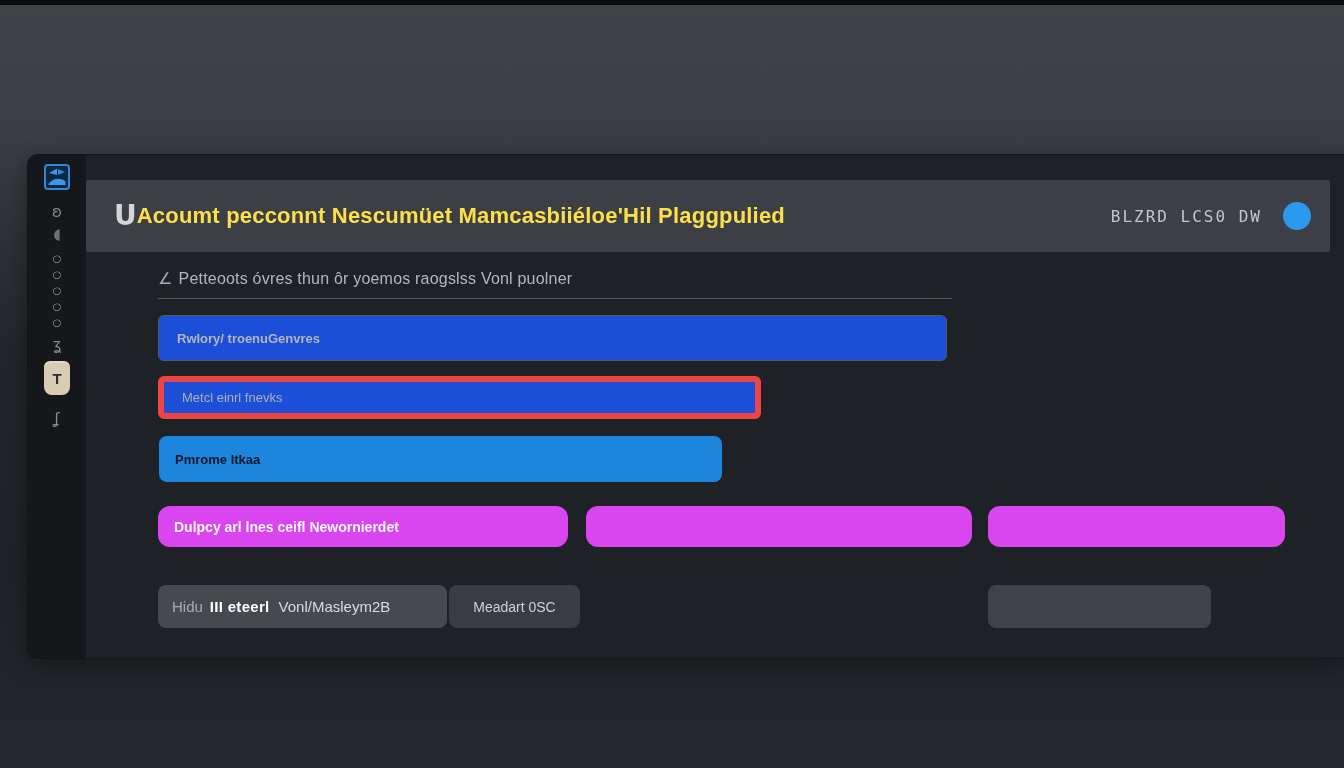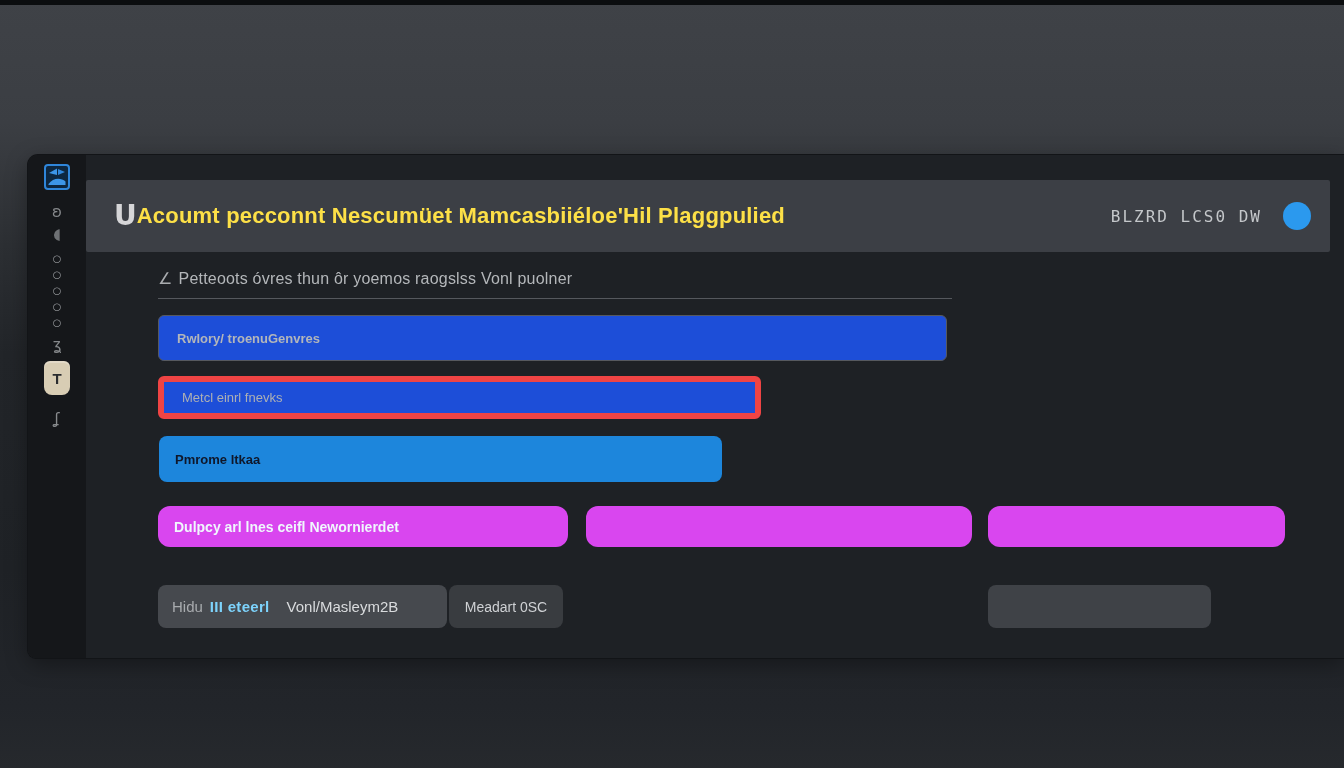--- a/index.html
+++ b/index.html
@@ -104,23 +104,23 @@
   .btn-c { left:960px; width:297px; }
 
   .tabs { position:absolute; left:0; top:430px; width:100%; height:43px; }
   .tab {
     position:absolute; height:43px; border-radius:8px; cursor:pointer;
     display:flex; align-items:center; padding:0 14px; white-space:nowrap;
     font-size:15px; color:#d6d8da;
   }
   .tab-1 { left:130px; width:289px; background:#46494e; }
   .tab-1 .p1 { color:#a8abae; margin-right:7px; }
-  .tab-1 .p2 { color:#7dd3fc; font-weight:700; margin-right:17px; letter-spacing:.3px; }
+  .tab-1 .p2 { color:#ffffff; font-weight:700; margin-right:9px; letter-spacing:.3px; }
   .tab-1 .p3 { color:#d9dbdd; }
-  .tab-2 { left:421px; width:114px; background:#393c40; color:#cfd1d4; justify-content:center; font-size:14px; }
+  .tab-2 { left:421px; width:131px; background:#393c40; color:#cfd1d4; justify-content:center; font-size:14px; }
   .tab-3 { left:960px; width:223px; background:#3f4247; }
 </style>
 </head>
 <body>
 
 <div class="topstrip"></div>
 
 <div class="window">
 
   <div class="sidebar">

